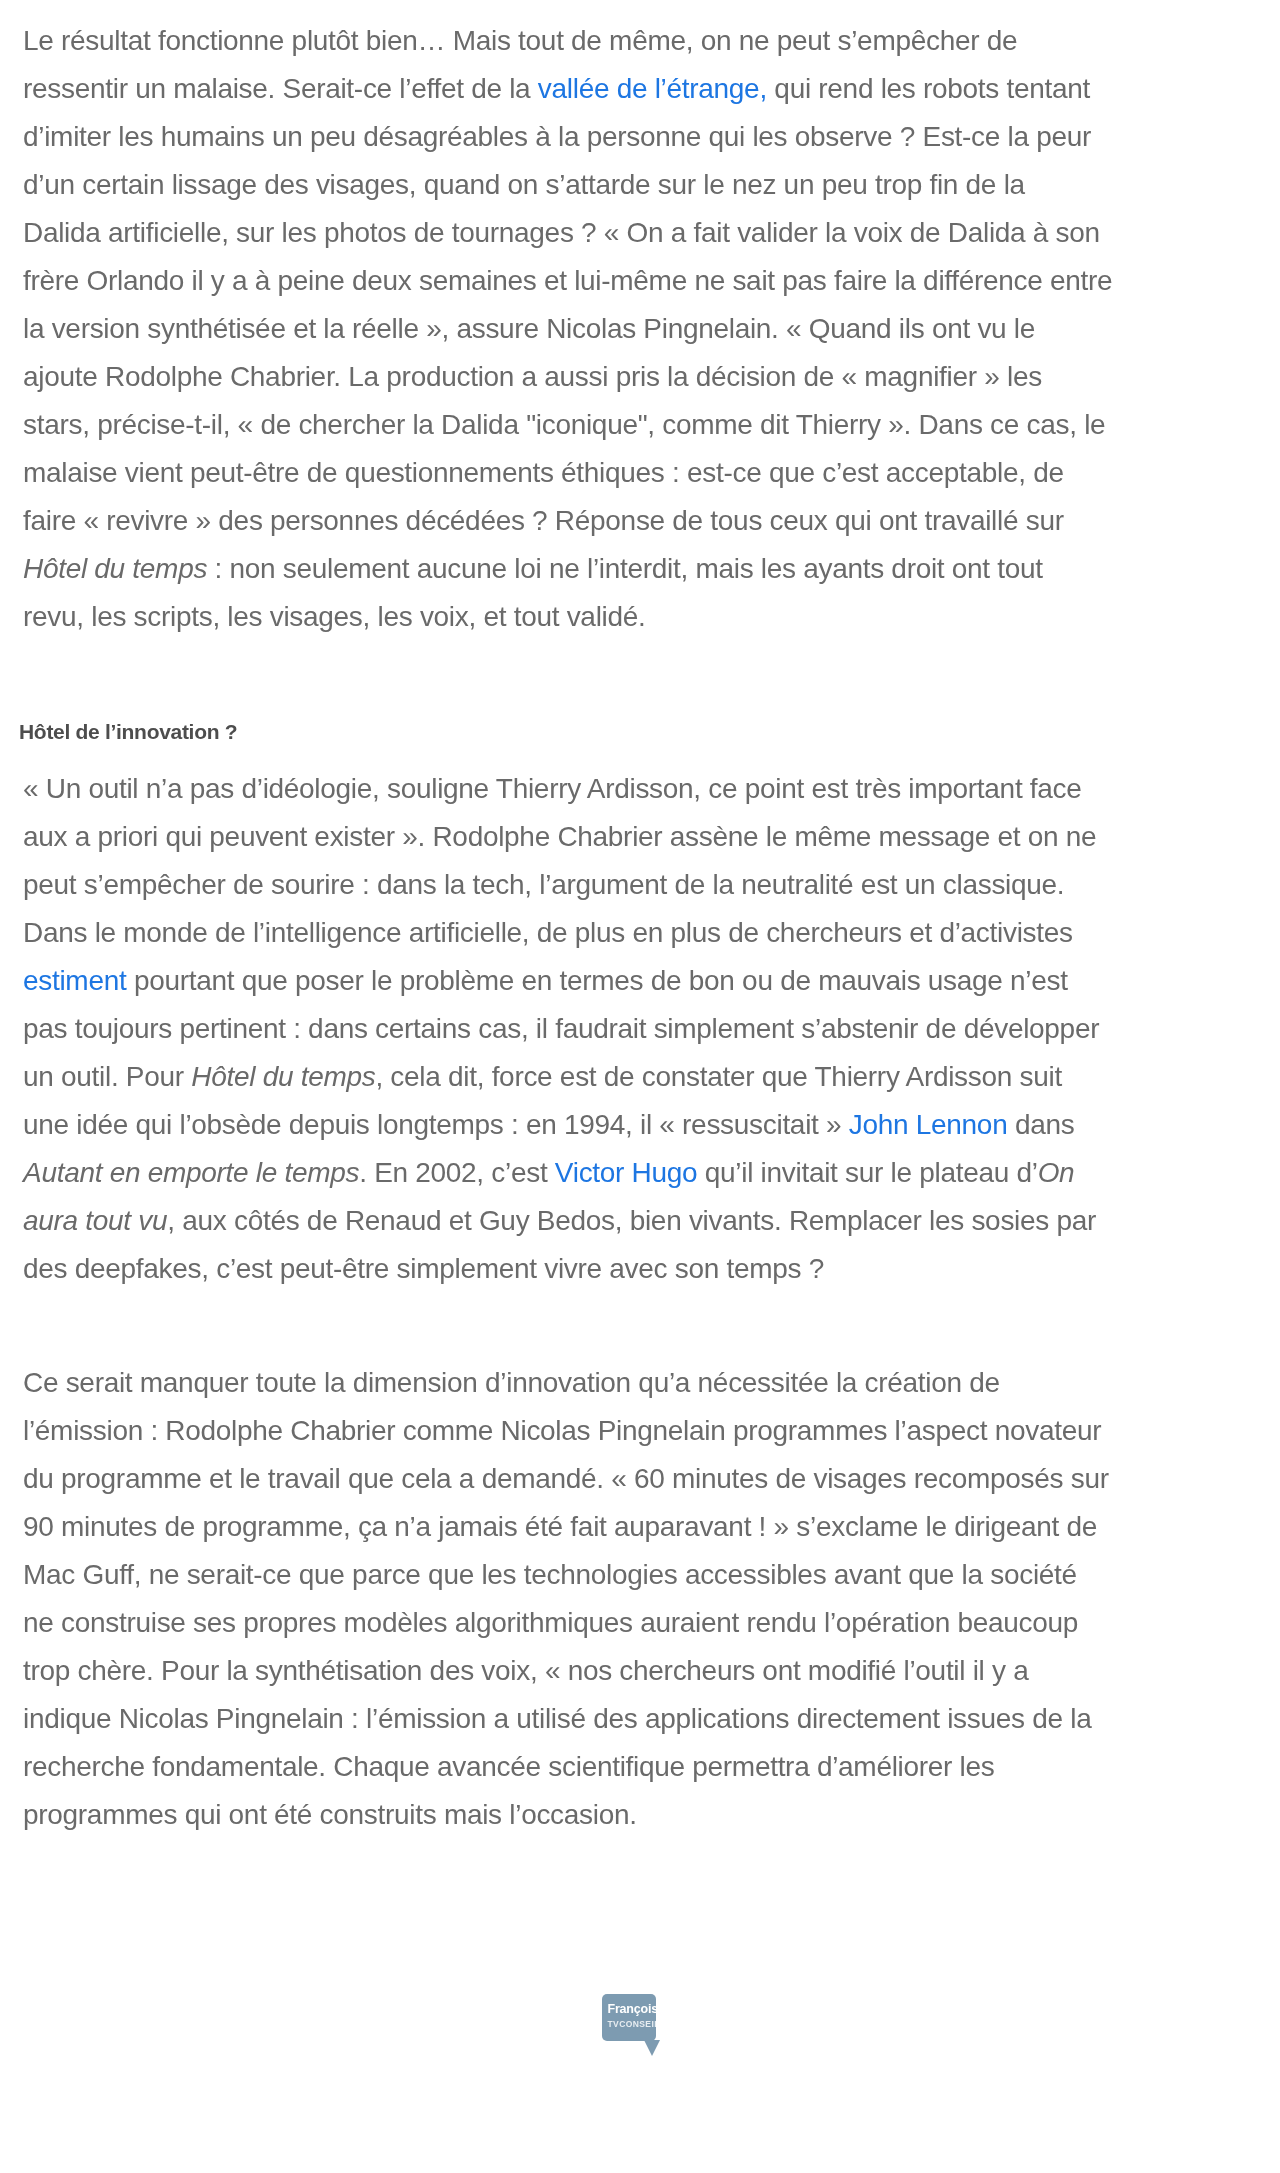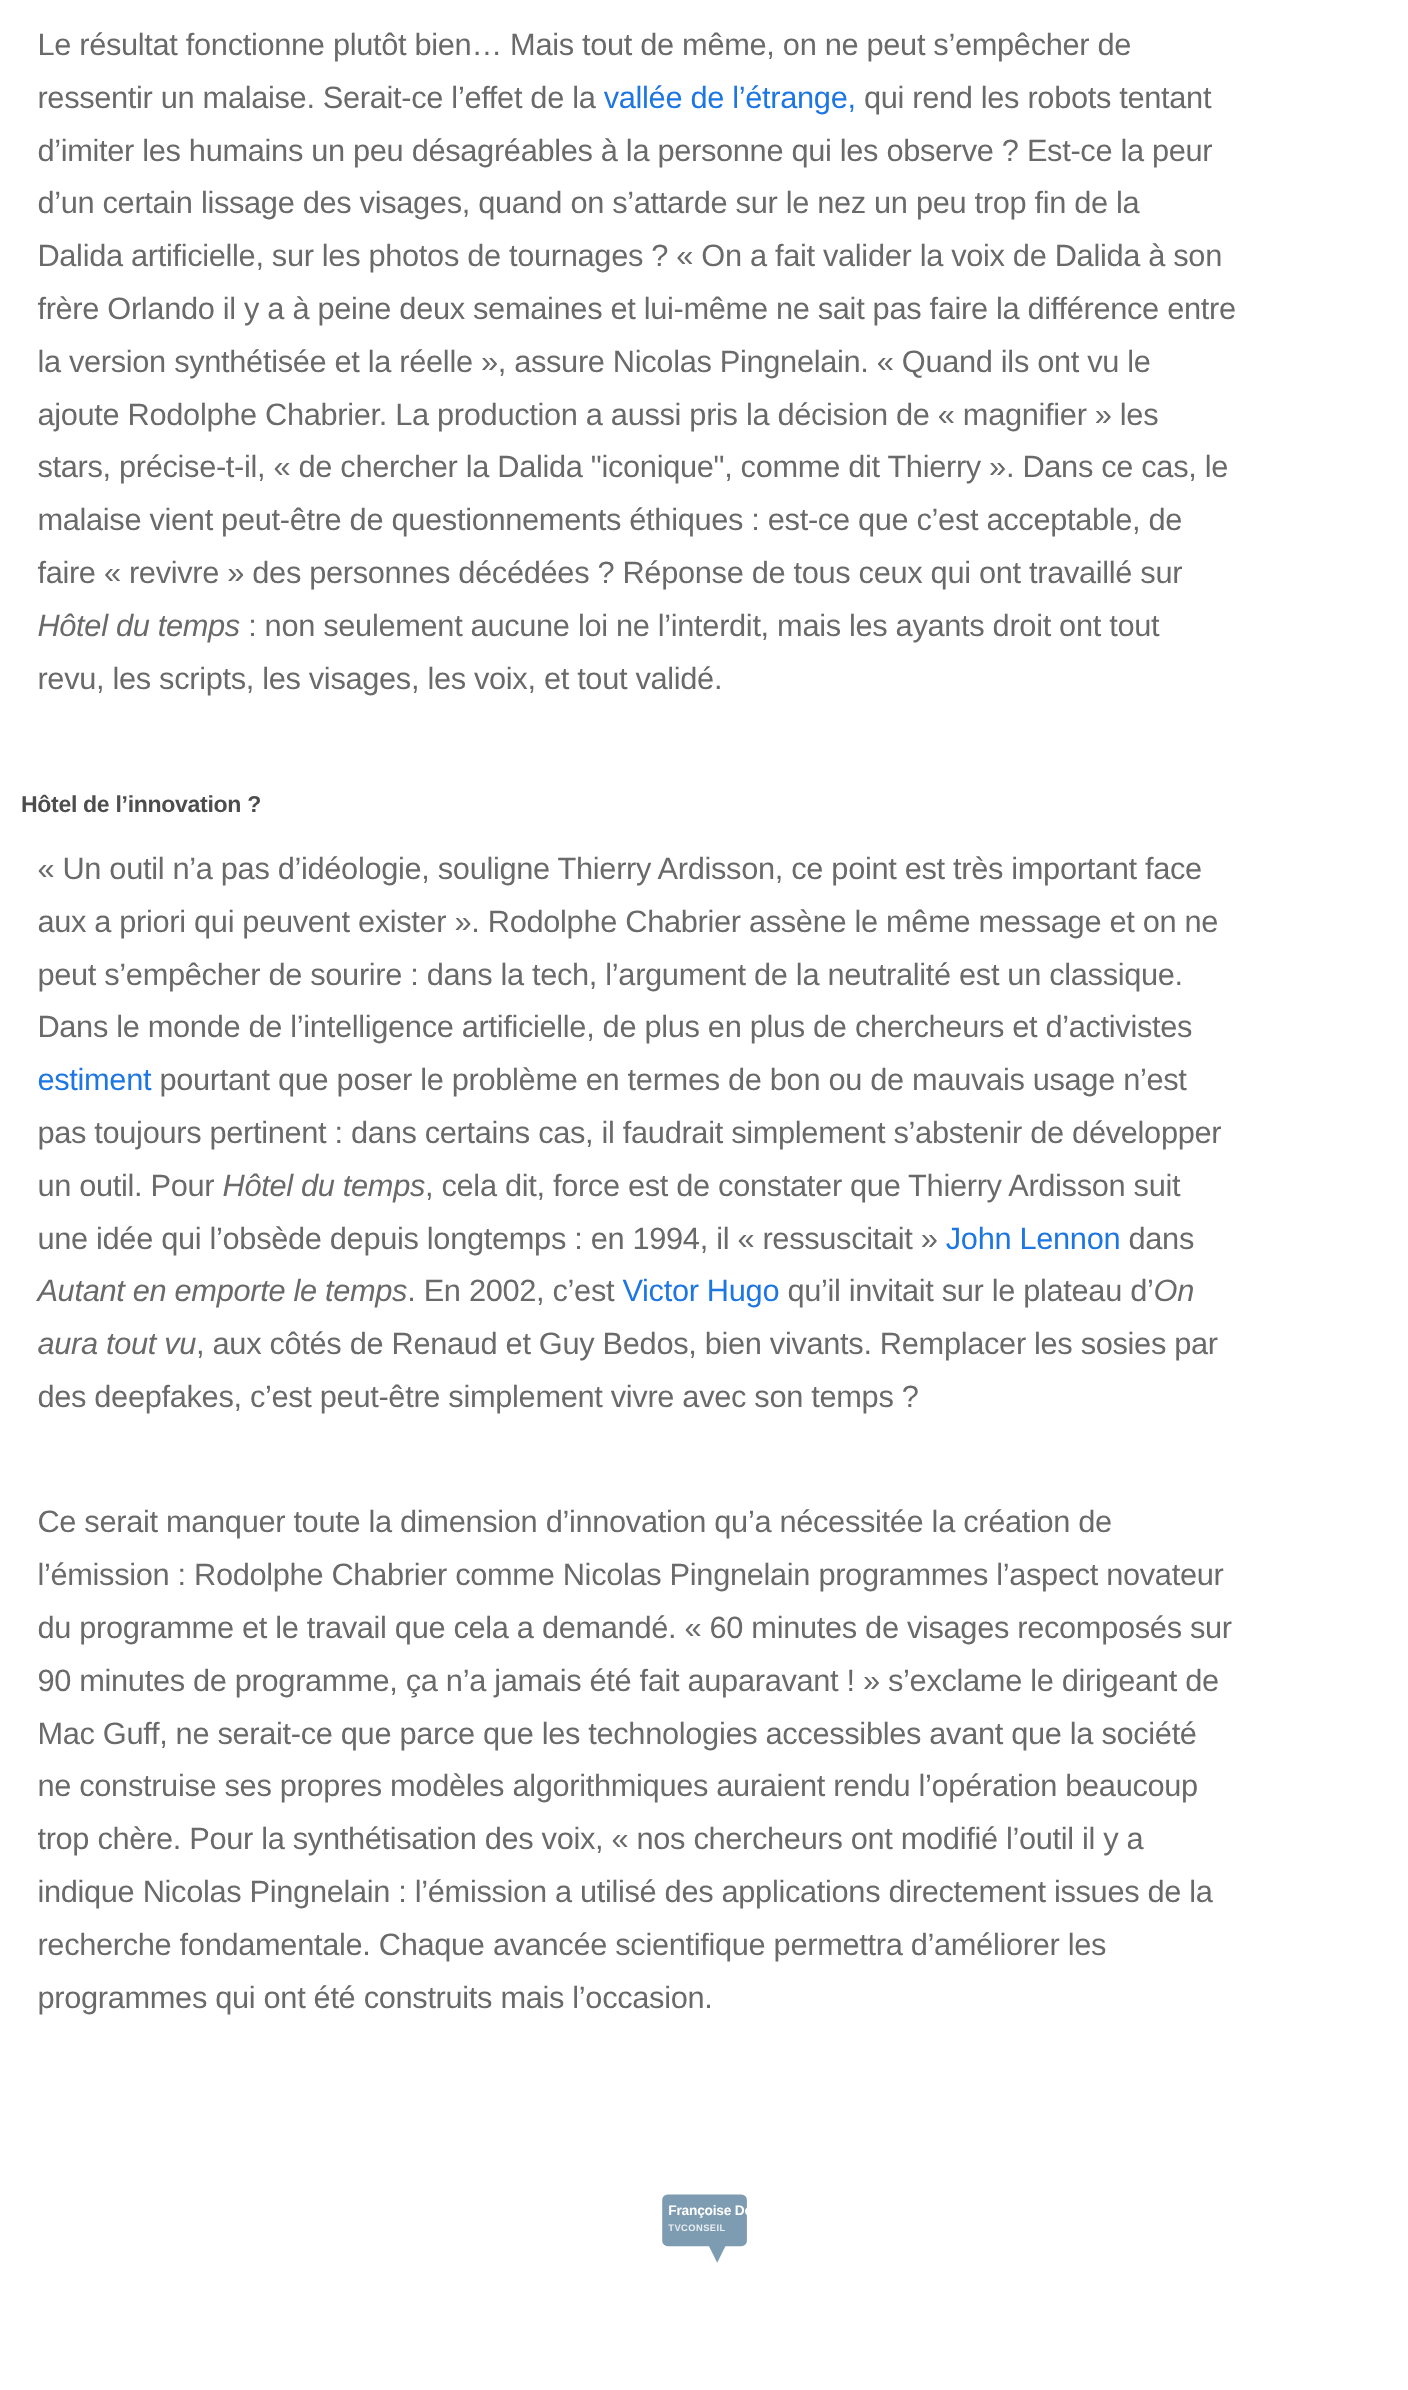--- a/index.html
+++ b/index.html
@@ -14,21 +14,21 @@
     width:1280px;
     height:2173px;
     background:#ffffff;
     overflow:hidden;
     font-family:"Liberation Sans", sans-serif;
   }
   .article{
     margin:0 0 0 19px;
     width:1170px;
   }
-  .para{margin:15px;}
+  .para{margin:4px;}
   .article > .para:first-child{margin-top:17px;}
   .para + .para{margin-top:66px;}
   .line{
     height:48px;
     line-height:48px;
     font-size:28px;
     letter-spacing:-0.3px;
     color:var(--body-text);
     white-space:nowrap;
   }
@@ -47,25 +47,26 @@
     letter-spacing:-0.3px;
     color:var(--heading-text);
   }
   .logo-wrap{
     margin-top:155px;
     display:flex;
     justify-content:center;
   }
   .bubble-outer{position:relative;width:77px;}
   .bubble{
-    width:77px;height:47px;
+    width:54px;height:47px;
     box-sizing:border-box;
     padding:8px 1px 0 6px;
     background:var(--bubble);
     border-radius:5px;
+    text-align:right;
   }
   .logo-name{
     font-size:12.5px;
     font-weight:bold;
     letter-spacing:-0.2px;
     line-height:1.15;
     color:var(--logo-text);
     white-space:nowrap;
   }
   .logo-sub{

